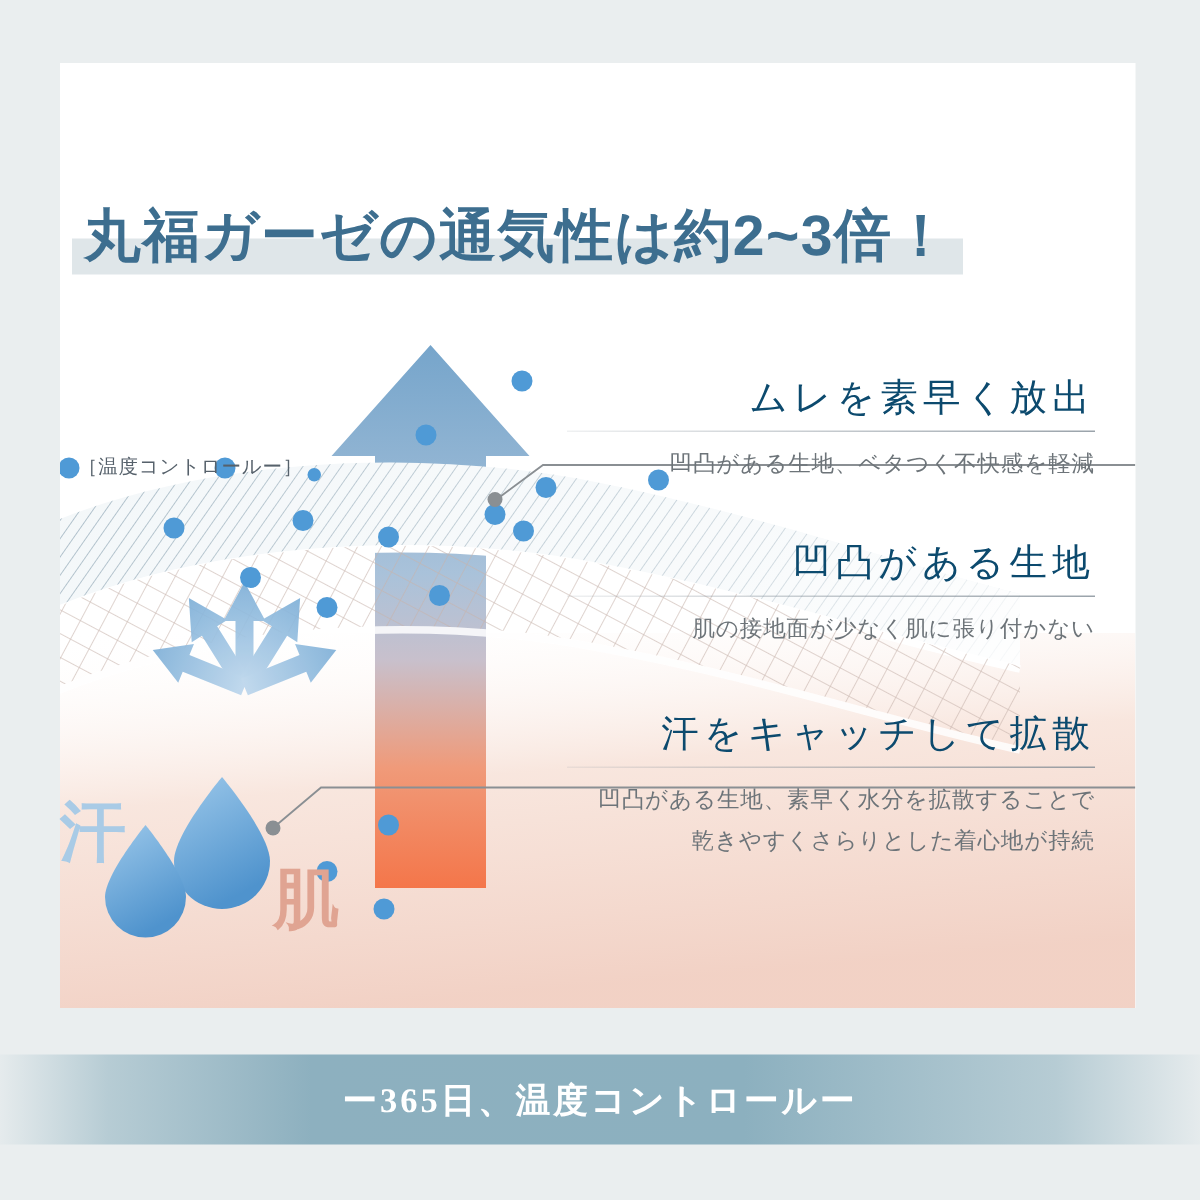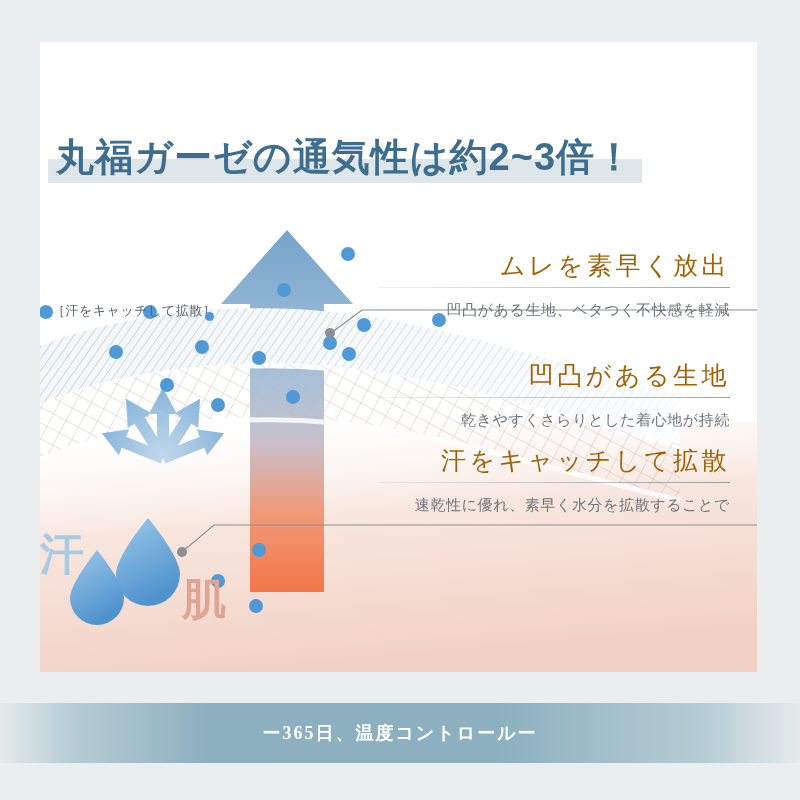--- a/index.html
+++ b/index.html
@@ -69,23 +69,23 @@
     font-family:"Liberation Serif","DejaVu Serif",serif;
     line-height:1;
   }
   .kanji-ase{left:40px;top:533px;color:#a9cbe6;}
   .kanji-hada{left:182px;top:578px;color:#e0a492;}
 
   
   .feat{position:absolute;width:352px;left:378px;text-align:right;}
   .feat-1{top:250px;}
   .feat-2{top:360px;text-align:right;}
-  .feat-3{top:445px;}
+  .feat-3{top:474px;}
   .feat-title{
-    font-size:25px;color:#a16207;letter-spacing:3.5px;
+    font-size:25px;color:#0c4a6e;letter-spacing:3.5px;
     font-family:"Liberation Serif","DejaVu Serif",serif;
     white-space:nowrap;line-height:1.25;
   }
   .feat-rule{
     margin-top:6px;height:1px;width:100%;
     background:linear-gradient(to right,rgba(150,160,168,0.15),rgba(120,132,142,0.75));
   }
   .feat-desc{
     margin-top:9px;
     font-size:15px;color:#6d7479;letter-spacing:0.6px;
@@ -100,21 +100,21 @@
       rgba(140,176,190,0.05) 0%,
       rgba(140,176,190,0.55) 9%,
       #8db0bf 26%,
       #8cb0bf 62%,
       rgba(140,176,190,0.55) 88%,
       rgba(140,176,190,0.05) 100%);
   }
   .banner-text{
     position:absolute;left:0;top:703px;width:800px;height:60px;
     display:flex;align-items:center;justify-content:center;
-    color:#ffffff;font-size:18px;letter-spacing:2px;font-weight:bold;
+    color:#ffffff;font-size:23px;letter-spacing:2px;font-weight:bold;
     font-family:"Liberation Serif","DejaVu Serif",serif;
     white-space:nowrap;
   }
 </style>
 </head>
 <body>
 
 <div id="stage">
 
   <div class="card"></div>
@@ -246,40 +246,41 @@
         <path d="M144,351 L175,324" opacity="0"></path>
         <path d="M142,352 L174,325 L717,325"></path>
       </g>
       <g fill="#8a8f93">
         <circle cx="290" cy="133" r="5"></circle>
         <circle cx="142" cy="352" r="5"></circle>
       </g>
     </svg>
   </div>
 
-  <div class="vent-label">［汗をキャッチして拡散］</div>
+  <div class="vent-label">［温度コントロールー］</div>
   <div class="vent-dot"></div>
 
   <div class="kanji kanji-ase">汗</div>
   <div class="kanji kanji-hada">肌</div>
 
   <div class="feat feat-1">
     <div class="feat-title">ムレを素早く放出</div>
     <div class="feat-rule"></div>
     <div class="feat-desc">凹凸がある生地、ベタつく不快感を軽減</div>
   </div>
 
   <div class="feat feat-2">
     <div class="feat-title">凹凸がある生地</div>
     <div class="feat-rule"></div>
-    <div class="feat-desc">乾きやすくさらりとした着心地が持続</div>
+    <div class="feat-desc">肌の接地面が少なく肌に張り付かない</div>
   </div>
 
   <div class="feat feat-3">
     <div class="feat-title">汗をキャッチして拡散</div>
     <div class="feat-rule"></div>
-    <div class="feat-desc">速乾性に優れ、素早く水分を拡散することで</div>
+    <div class="feat-desc">凹凸がある生地、素早く水分を拡散することで</div>
+    <div class="feat-desc" style="margin-top:0">乾きやすくさらりとした着心地が持続</div>
   </div>
 
   <div class="banner"></div>
   <div class="banner-text">ー365日、温度コントロールー</div>
 
 </div>
 
 </body></html>

